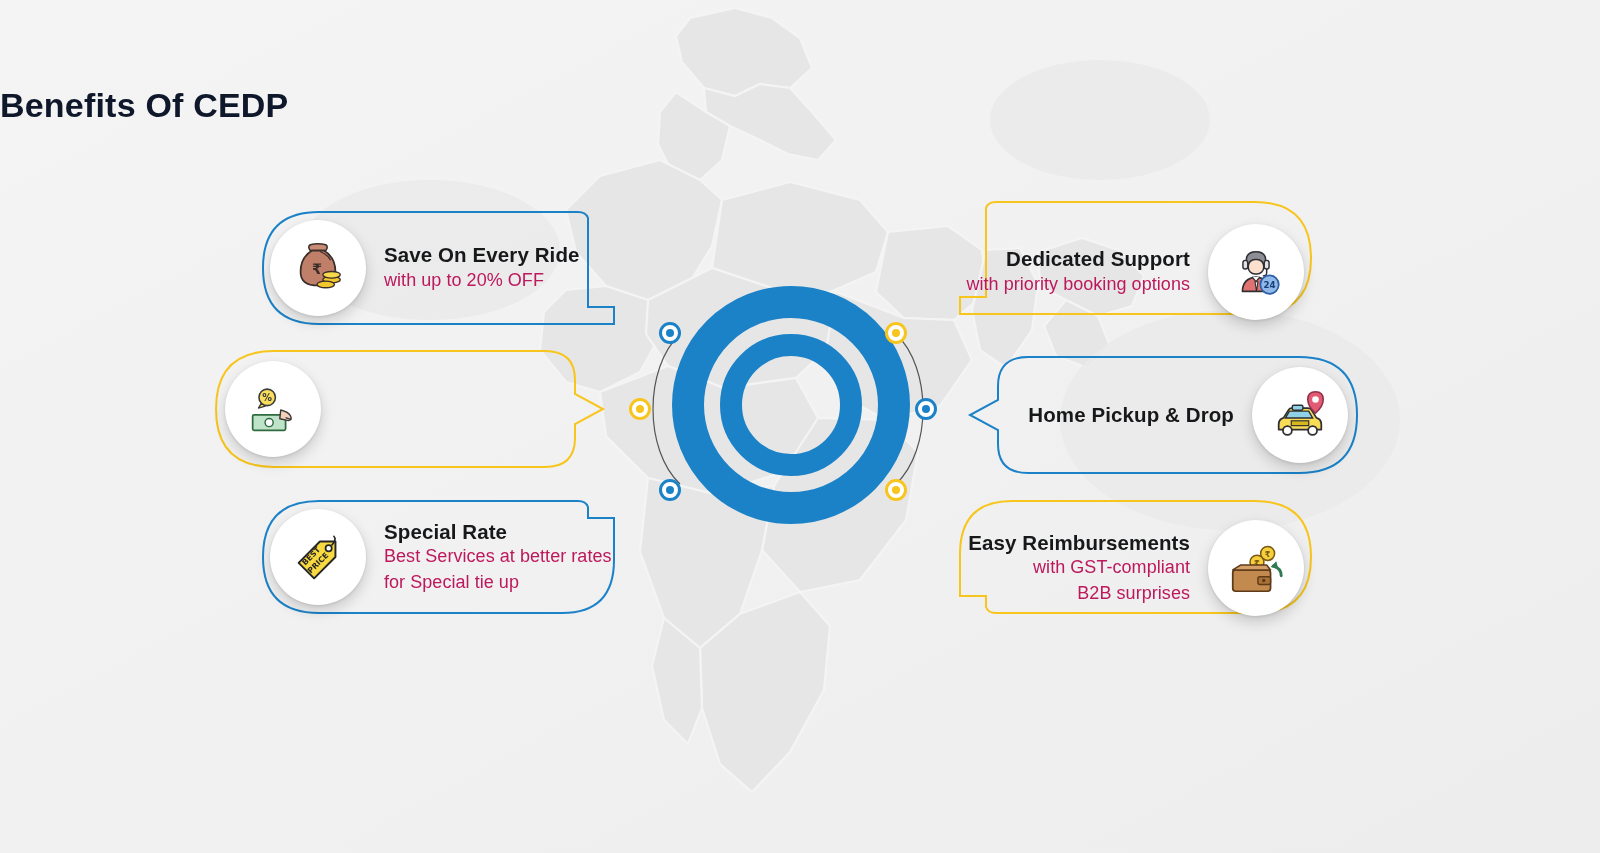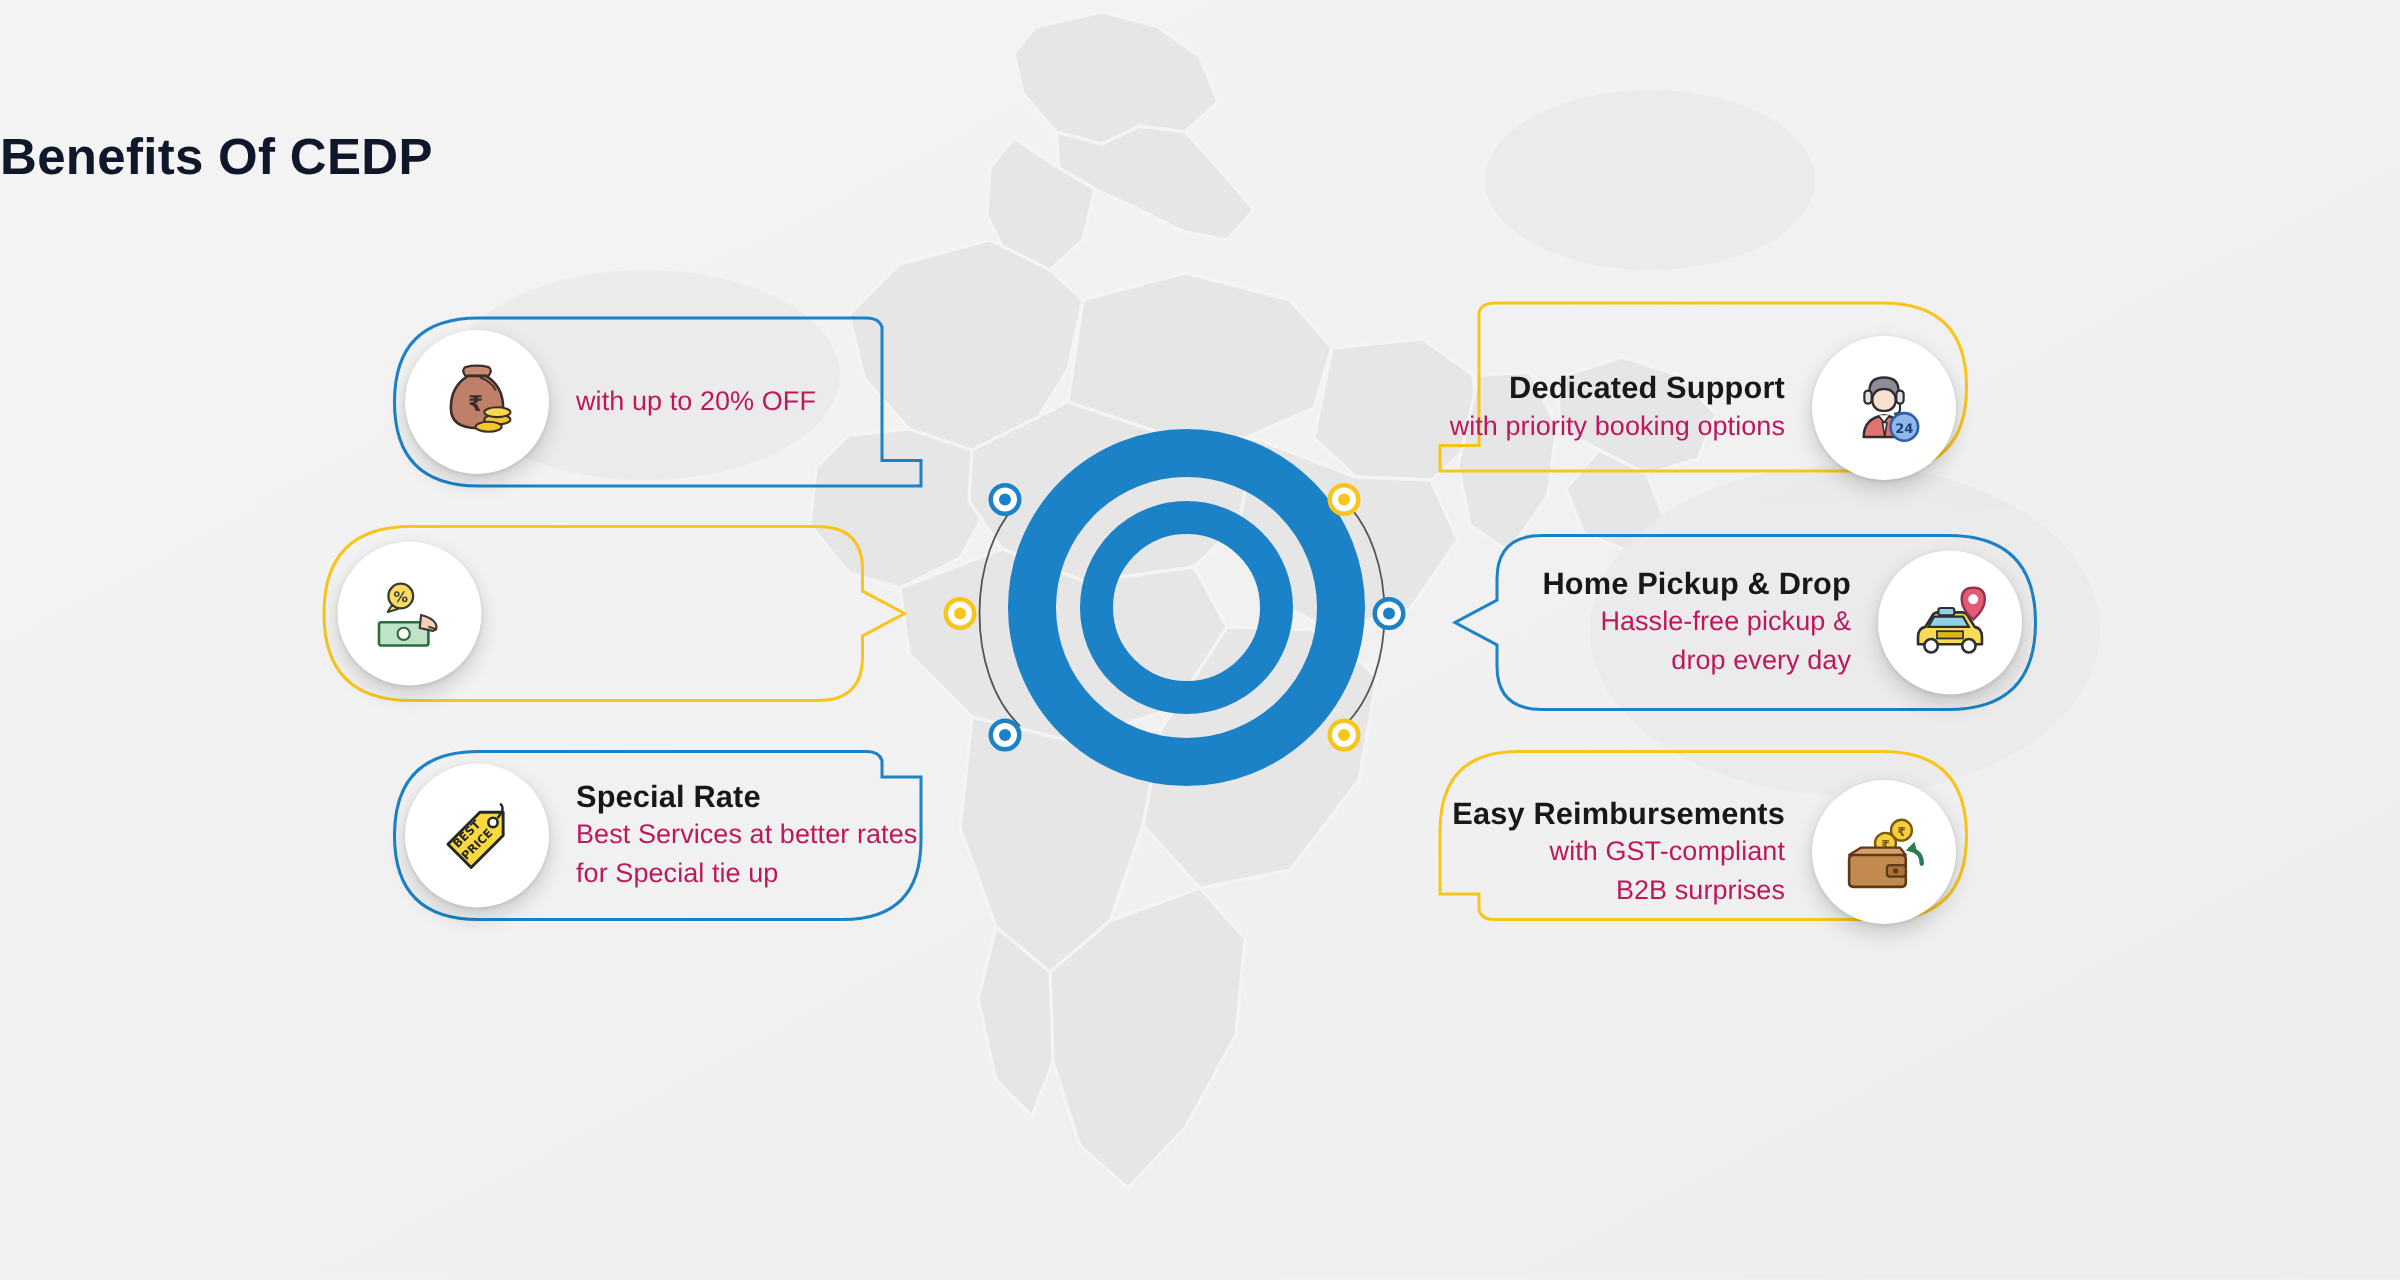--- a/index.html
+++ b/index.html
@@ -202,20 +202,21 @@
         <path d="M24 14 q-3 -4 0 -6 q8 -2 16 0 q3 2 0 6 z" fill="#c98b74" stroke="#3a2f2b" stroke-width="1.6" stroke-linejoin="round"></path>
         <path d="M26 14 q-12 7 -12 22 q0 14 18 14 q18 0 18 -14 q0 -15 -12 -22 z" fill="#c07f68" stroke="#3a2f2b" stroke-width="1.8"></path>
         <path d="M34 15 q8 3 11 9" fill="none" stroke="#3a2f2b" stroke-width="1.3"></path>
         <text x="31" y="38" font-family="DejaVu Sans, sans-serif" font-size="15" font-weight="bold" fill="#3a2f2b" text-anchor="middle">₹</text>
         <ellipse cx="46" cy="44" rx="9" ry="3.4" fill="#f3c72e" stroke="#3a2f2b" stroke-width="1.4"></ellipse>
         <ellipse cx="46" cy="39" rx="9" ry="3.4" fill="#f8d84d" stroke="#3a2f2b" stroke-width="1.4"></ellipse>
         <ellipse cx="40" cy="49" rx="9" ry="3.4" fill="#f3c72e" stroke="#3a2f2b" stroke-width="1.4"></ellipse>
       </svg>
     </div>
     <div class="txt">
+      <div class="t1">Save On Every Ride</div>
       <div class="t2">with up to 20% OFF</div>
     </div>
   </div>
 </div>
 
 <div class="card left" style="left:215px; top:350px; width:390px; height:118px;">
   <svg class="frame" width="390" height="118" viewBox="0 0 390 118">
     <path d="M59 1 H330 Q360 1 360 30 V44 L388 59 L360 74 V88 Q360 117 330 117 H59 Q1 117 1 59 Q1 1 59 1 Z" fill="none" stroke="#f7c51c" stroke-width="2"></path>
   </svg>
   <div class="body">
@@ -283,22 +284,20 @@
   </div>
 </div>
 
 <div class="card right" style="left:968px; top:356px; width:390px; height:118px;">
   <svg class="frame" width="390" height="118" viewBox="0 0 390 118">
     <path d="M331 1 H60 Q30 1 30 30 V44 L2 59 L30 74 V88 Q30 117 60 117 H331 Q389 117 389 59 Q389 1 331 1 Z" fill="none" stroke="#1b82c8" stroke-width="2"></path>
   </svg>
   <div class="body">
     <div class="txt">
       <div class="t1">Home Pickup &amp; Drop</div>
-      <div class="t2" style="white-space:pre-line;">Hassle-free pickup &amp;
-drop every day</div>
     </div>
     <div class="badge" style="margin-right:10px;">
       <svg width="62" height="62" viewBox="0 0 64 64">
         <path d="M10 42 q0 -6 5 -7 l5 -8 q1 -2 4 -2 h16 q3 0 4 2 l5 8 q5 1 5 7 v5 h-44 z" fill="#f9dc55" stroke="#2e2e33" stroke-width="1.8" stroke-linejoin="round"></path>
         <path d="M21 28 h20 l4 7 h-28 z" fill="#8fd2e8" stroke="#2e2e33" stroke-width="1.5"></path>
         <rect x="24" y="22" width="11" height="5" rx="1.6" fill="#8fd2e8" stroke="#2e2e33" stroke-width="1.5"></rect>
         <rect x="23" y="38" width="18" height="5" fill="#d6b81e" stroke="#2e2e33" stroke-width="1.2"></rect>
         <circle cx="19" cy="48" r="4.6" fill="#ffffff" stroke="#2e2e33" stroke-width="1.8"></circle>
         <circle cx="45" cy="48" r="4.6" fill="#ffffff" stroke="#2e2e33" stroke-width="1.8"></circle>
         <path d="M48 8 q8 0 8 8 q0 7 -8 14 q-8 -7 -8 -14 q0 -8 8 -8 z" fill="#e05b73" stroke="#93304a" stroke-width="1.6"></path>

